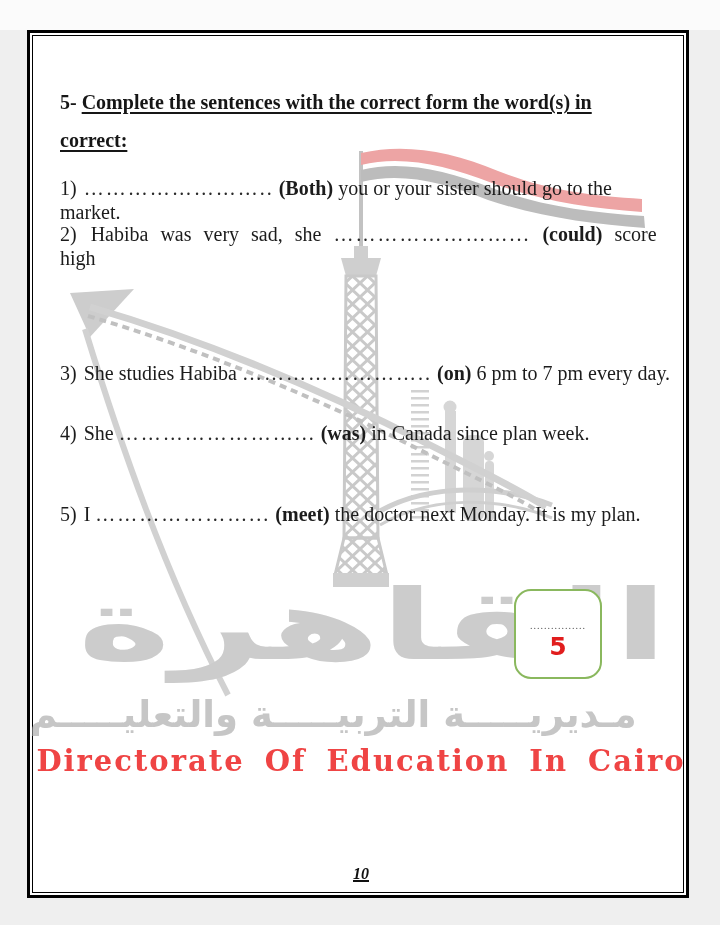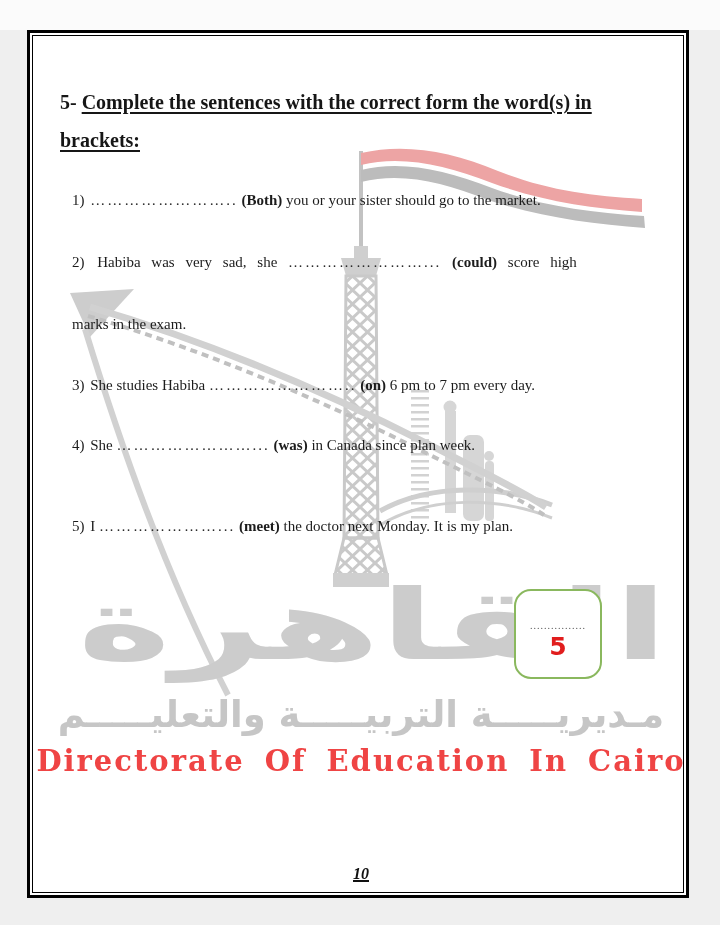--- a/index.html
+++ b/index.html
@@ -18,38 +18,38 @@
     position:absolute;left:2px;top:2px;right:2px;bottom:2px;
     border:1px solid #000;pointer-events:none;
   }
   
   .title{
     position:absolute;left:30px;top:50px;width:616px;
     font-size:20px;font-weight:bold;color:#161616;line-height:38px;z-index:6;
   }
   .title .tmain{text-decoration:underline;text-decoration-thickness:2px;text-underline-offset:3px;margin-top:22px;}
   .sent{
-    position:absolute;left:30px;width:612px;margin:12px;
-    font-size:15px;color:#1c1c1c;line-height:24px;z-index:6;
+    position:absolute;left:30px;width:612px;margin:0;
+    font-size:20px;color:#1c1c1c;line-height:24px;z-index:6;
   }
   .sent .num{margin-right:2px;}
   .sent .dots{letter-spacing:2px;color:#2a2a2a;}
   .sent .bword{font-weight:bold;}
   .just{word-spacing:7px;}
   
   .wm-svg{position:absolute;left:0;top:110px;width:662px;height:560px;z-index:1;}
   .wm-logo{
     position:absolute;left:110px;top:532px;width:528px;height:130px;z-index:2;
     direction:rtl;text-align:right;
     font-family:"DejaVu Sans", sans-serif;font-weight:bold;font-size:98px;line-height:120px;
     transform:scaleX(1.62);transform-origin:100% 50%;
     white-space:nowrap;
   }
   .wm-arline{
-    position:absolute;left:0;top:660px;width:662px;z-index:2;text-align:center;
+    position:absolute;left:0;top:660px;width:662px;z-index:2;text-align:left;
     direction:rtl;font-family:"DejaVu Sans", sans-serif;font-weight:bold;font-size:37px;line-height:44px;
   }
   .wm-enline{
     position:absolute;left:0;top:710px;width:662px;z-index:2;text-align:center;
     font-family:"DejaVu Serif", serif;font-weight:bold;font-size:29px;line-height:36px;
     letter-spacing:2px;word-spacing:8px;
   }
   
   .score-box{
     position:absolute;left:484px;top:556px;width:88px;height:90px;z-index:4;
@@ -119,39 +119,36 @@
   </svg>
 
   <div class="wm-logo" style="color: rgb(204, 204, 204);">القاهرة</div>
 
   <div class="wm-arline" style="color: rgb(198, 198, 198);">مـديريـــــة التربيـــــة والتعليـــــم</div>
   <div class="wm-enline" style="color: #ef4444;">Directorate Of Education In Cairo</div>
 
   <div class="title">
     <span class="tnum">5-</span>
     <span class="tmain">Complete the sentences with the correct form the word(s) in</span><br>
-    <span class="tmain">brackets:</span>
+    <span class="tmain">correct:</span>
   </div>
 
   <p class="sent" style="top:143px">
     <span class="num">1)</span><span></span>
     <span class="dots">……………………..</span>
     <span class="bword">(Both)</span>
     <span>you or your sister should go to the market.</span>
   </p>
 
-  <p class="sent just" style="top:205px">
+  <p class="sent just" style="top:189px">
     <span class="num">2)</span>
     <span>Habiba was very sad, she</span>
     <span class="dots">……………………...</span>
     <span class="bword">(could)</span>
     <span>score high</span>
-  </p>
-  <p class="sent" style="top:267px">
-    <span>marks in the exam.</span>
   </p>
 
   <p class="sent" style="top:328px">
     <span class="num">3)</span>
     <span>She studies Habiba</span>
     <span class="dots">……………………..</span>
     <span class="bword">(on)</span>
     <span>6 pm to 7 pm every day.</span>
   </p>
 

